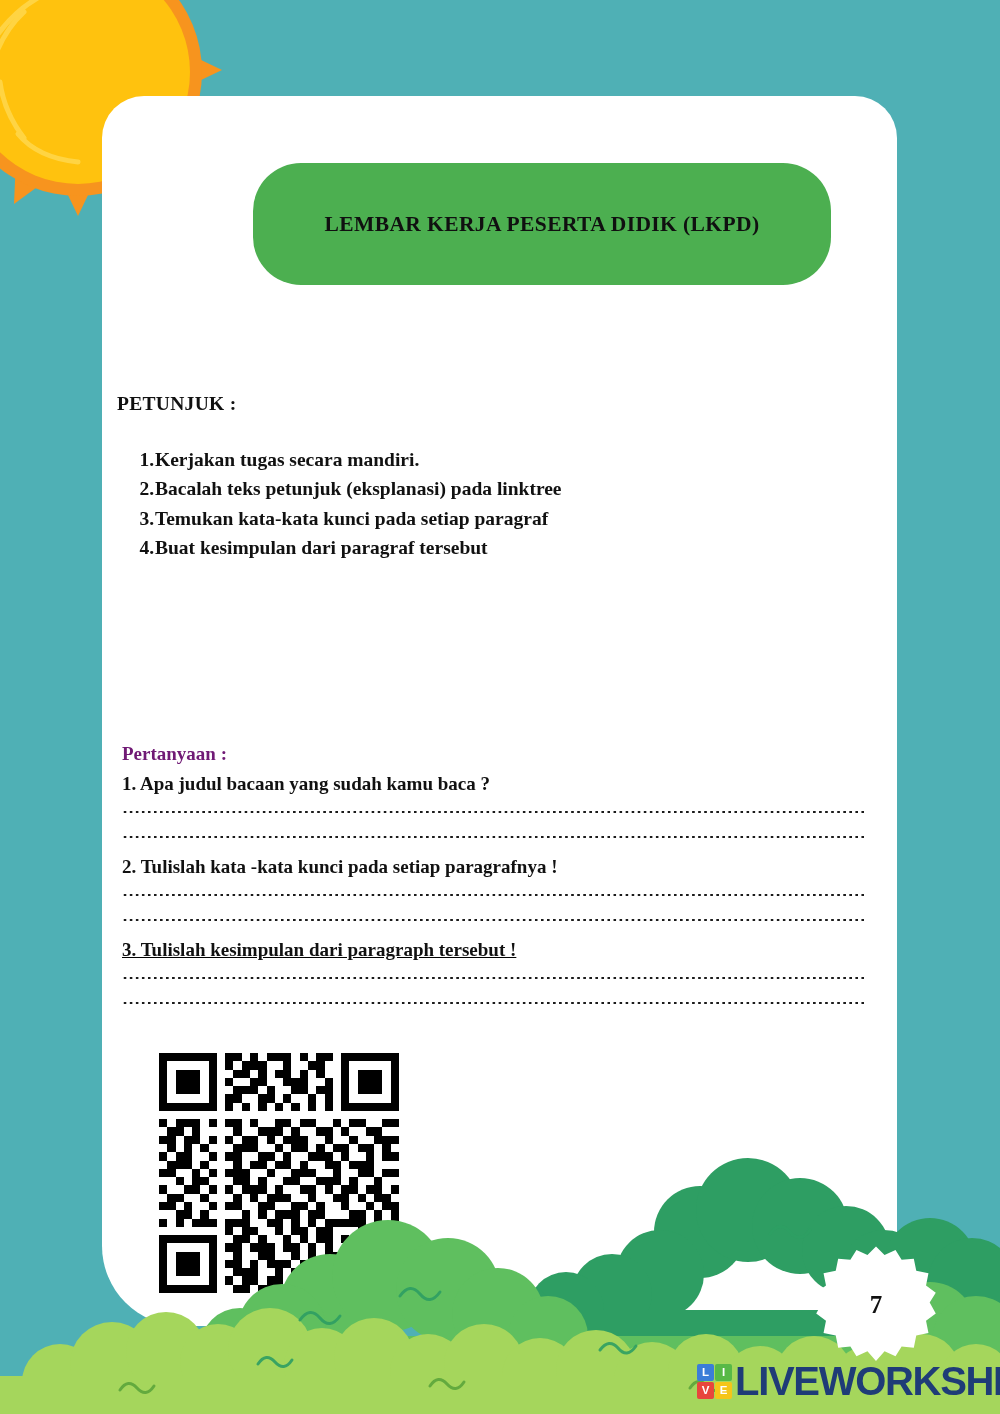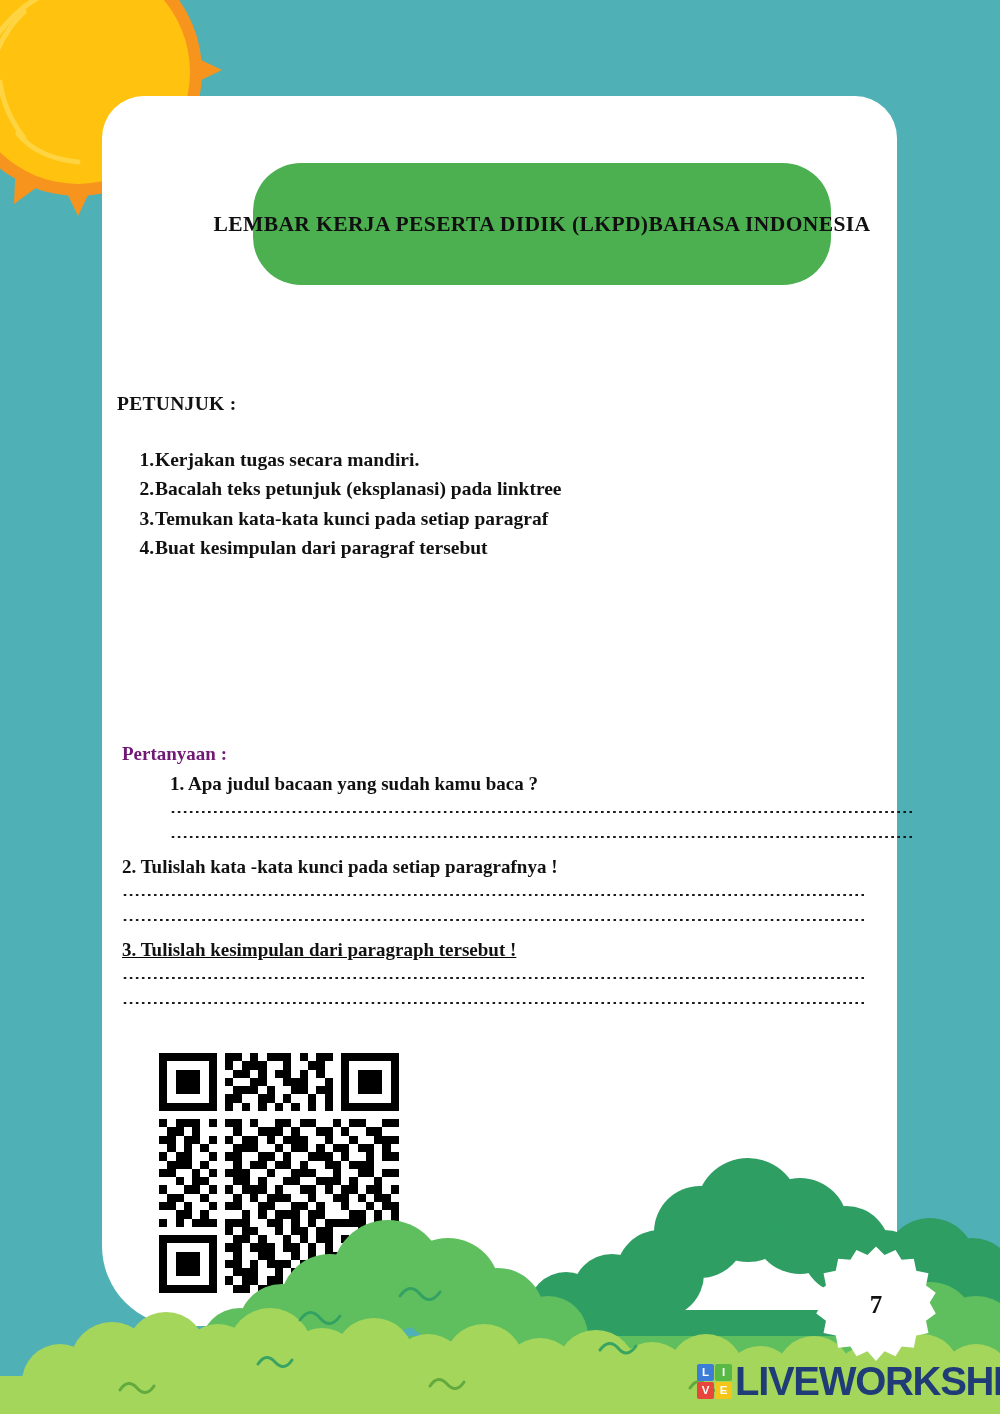--- a/index.html
+++ b/index.html
@@ -206,21 +206,20 @@
     </g>
   </svg>
 </div>
 
 <div class="hill"></div>
 
 <div class="card"></div>
 
 <div class="banner">
   <div class="banner-line">LEMBAR KERJA PESERTA DIDIK (LKPD)</div>
-  <div class="banner-line">BAHASA INDONESIA</div>
 </div>
 
 <div class="content">
 
   <div class="petunjuk-title">PETUNJUK :</div>
 
   <div class="steps">
     <div class="step">
       <span class="step-num">1.</span>
       <span class="step-body">Kerjakan tugas secara mandiri.</span>
@@ -236,21 +235,21 @@
       <span class="step-body">Temukan kata-kata kunci pada setiap paragraf</span>
     </div>
     <div class="step">
       <span class="step-num">4.</span>
       <span class="step-body">Buat kesimpulan dari paragraf  tersebut</span>
     </div>
   </div>
 
   <div class="pertanyaan-title">Pertanyaan :</div>
 
-  <div class="q-block" style="top:676px;margin-left:48px;">
+  <div class="q-block" style="top:676px;">
     <div class="q-text">1. Apa judul bacaan yang sudah kamu baca ?</div>
     <div class="dotline" style="margin-top:6px;"></div>
     <div class="dotline" style="margin-top:7px;"></div>
   </div>
 
   <div class="q-block" style="top:759px;">
     <div class="q-text">2. Tulislah kata -kata kunci pada setiap paragrafnya !</div>
     <div class="dotline" style="margin-top:6px;"></div>
     <div class="dotline" style="margin-top:7px;"></div>
   </div>

